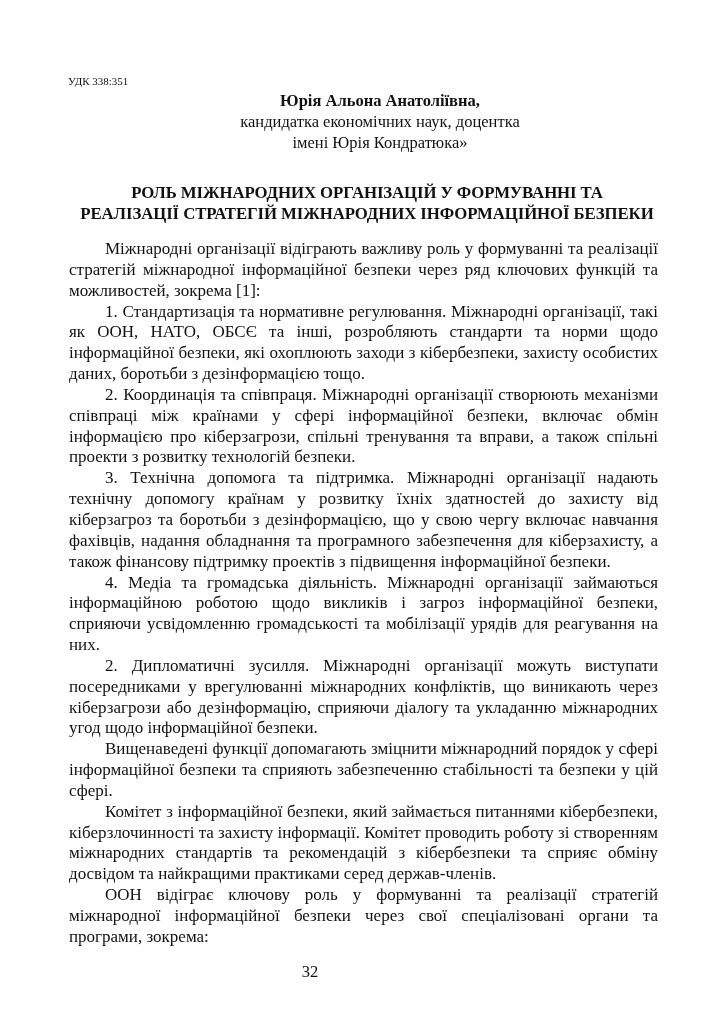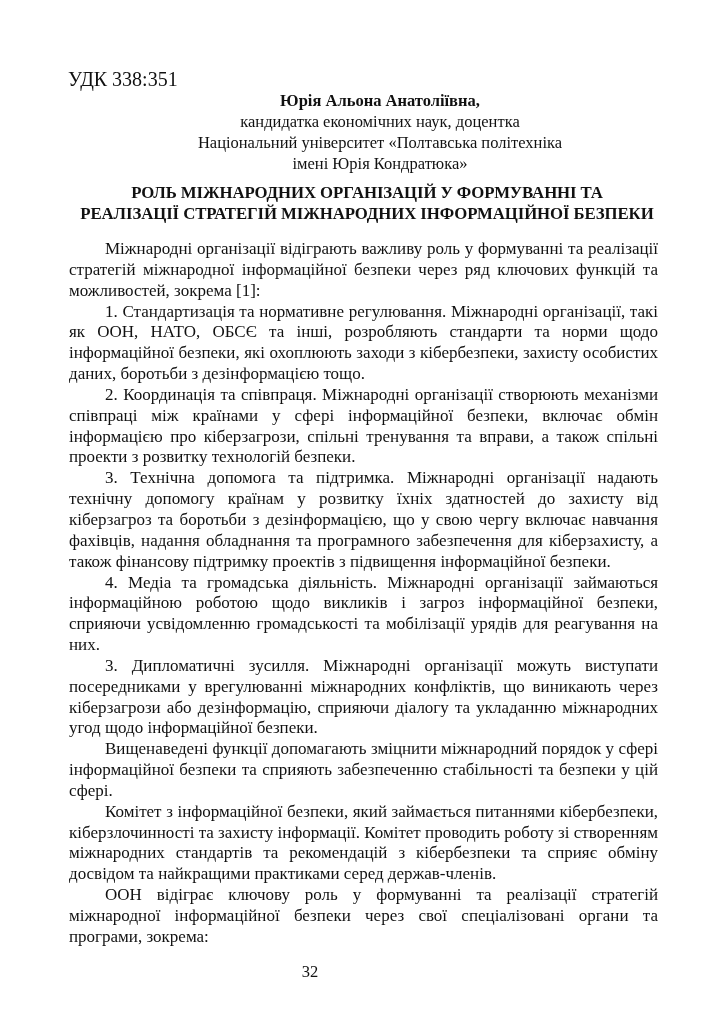--- a/index.html
+++ b/index.html
@@ -1,21 +1,21 @@
 <!DOCTYPE html>
 <html><head>
 <meta charset="utf-8">
 <style>
   html, body { margin: 0; padding: 0; background: #ffffff; }
   body {
     width: 724px; height: 1024px; position: relative; overflow: hidden;
     font-family: "Liberation Serif", serif; color: #111;
   }
   .page { position: absolute; left: 0; top: 0; width: 724px; height: 1024px; }
-  .udk { position: absolute; left: 68px; top: 68px; font-size: 20px; }
+  .udk { position: absolute; left: 68px; top: 75px; font-size: 11px; }
   .author-block { position: absolute; left: 100px; width: 560px; top: 90px; text-align: center; font-size: 16.5px; line-height: 21px; }
   .author-name { font-weight: bold; }
   .title {
     position: absolute; left: 62px; width: 610px; top: 182px;
     text-align: center; font-weight: bold; font-size: 16.8px; line-height: 21px; letter-spacing: -0.1px;
   }
   .body {
     position: absolute; left: 69px; width: 589px; top: 239px;
     font-size: 17px; line-height: 20.85px; text-align: justify;
   }
@@ -24,35 +24,34 @@
 </style>
 </head>
 <body>
 
 <div class="page">
   <div class="udk">УДК 338:351</div>
 
   <div class="author-block">
     <div class="author-name">Юрія Альона Анатоліївна,</div>
     <div>кандидатка економічних наук, доцентка</div>
-    <div>Національний університет «Полтавська політехніка</div>
     <div>імені Юрія Кондратюка»</div>
   </div>
 
   <div class="title">
     <div>РОЛЬ МІЖНАРОДНИХ ОРГАНІЗАЦІЙ У ФОРМУВАННІ ТА</div>
     <div>РЕАЛІЗАЦІЇ СТРАТЕГІЙ МІЖНАРОДНИХ ІНФОРМАЦІЙНОЇ БЕЗПЕКИ</div>
   </div>
 
   <div class="body">
     <p>Міжнародні організації відіграють важливу роль у формуванні та реалізації стратегій міжнародної інформаційної безпеки через ряд ключових функцій та можливостей, зокрема [1]:</p>
     <p>1. Стандартизація та нормативне регулювання. Міжнародні організації, такі як ООН, НАТО, ОБСЄ та інші, розробляють стандарти та норми щодо інформаційної безпеки, які охоплюють заходи з кібербезпеки, захисту особистих даних, боротьби з дезінформацією тощо.</p>
     <p>2. Координація та співпраця. Міжнародні організації створюють механізми співпраці між країнами у сфері інформаційної безпеки, включає обмін інформацією про кіберзагрози, спільні тренування та вправи, а також спільні проекти з розвитку технологій безпеки.</p>
     <p>3. Технічна допомога та підтримка. Міжнародні організації надають технічну допомогу країнам у розвитку їхніх здатностей до захисту від кіберзагроз та боротьби з дезінформацією, що у свою чергу включає навчання фахівців, надання обладнання та програмного забезпечення для кіберзахисту, а також фінансову підтримку проектів з підвищення інформаційної безпеки.</p>
     <p>4. Медіа та громадська діяльність. Міжнародні організації займаються інформаційною роботою щодо викликів і загроз інформаційної безпеки, сприяючи усвідомленню громадськості та мобілізації урядів для реагування на них.</p>
-    <p>3. Дипломатичні зусилля. Міжнародні організації можуть виступати посередниками у врегулюванні міжнародних конфліктів, що виникають через кіберзагрози або дезінформацію, сприяючи діалогу та укладанню міжнародних угод щодо інформаційної безпеки.</p>
+    <p>2. Дипломатичні зусилля. Міжнародні організації можуть виступати посередниками у врегулюванні міжнародних конфліктів, що виникають через кіберзагрози або дезінформацію, сприяючи діалогу та укладанню міжнародних угод щодо інформаційної безпеки.</p>
     <p>Вищенаведені функції допомагають зміцнити міжнародний порядок у сфері інформаційної безпеки та сприяють забезпеченню стабільності та безпеки у цій сфері.</p>
     <p>Комітет з інформаційної безпеки, який займається питаннями кібербезпеки, кіберзлочинності та захисту інформації. Комітет проводить роботу зі створенням міжнародних стандартів та рекомендацій з кібербезпеки та сприяє обміну досвідом та найкращими практиками серед держав-членів.</p>
     <p>ООН відіграє ключову роль у формуванні та реалізації стратегій міжнародної інформаційної безпеки через свої спеціалізовані органи та програми, зокрема:</p>
   </div>
 
   <div class="page-number">32</div>
 </div>
 
 </body></html>

